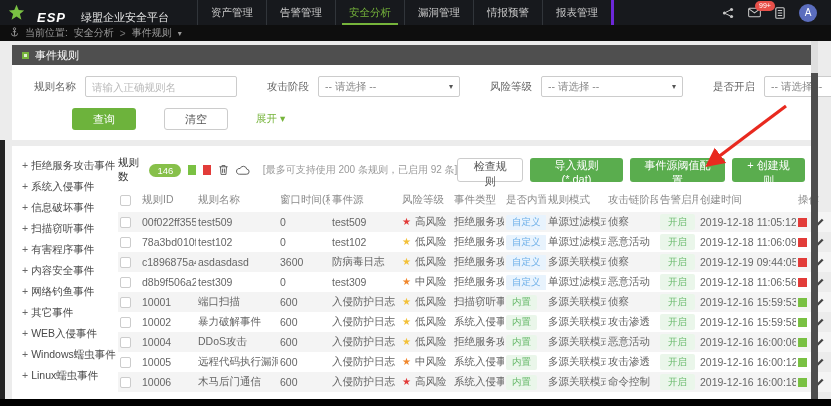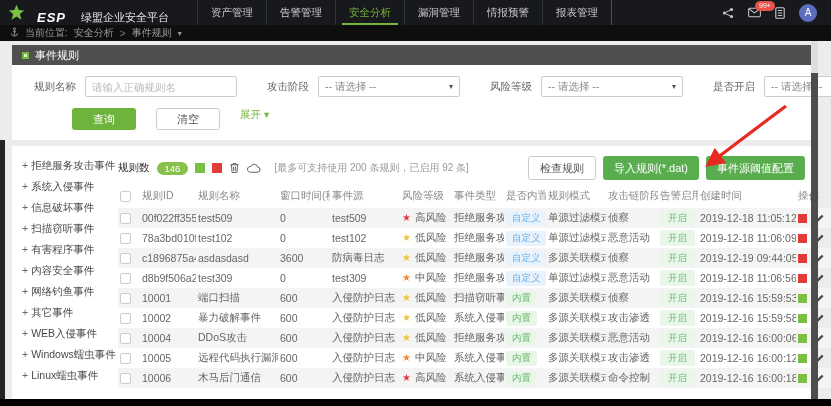--- a/index.html
+++ b/index.html
@@ -7,21 +7,21 @@
   body { font-family: "Liberation Sans", "DejaVu Sans", sans-serif; background:#888; }
   .screen { position:relative; width:831px; height:406px; background:#ececec; overflow:hidden; margin:0 auto; }
 
   
   .topnav { height:25px; background:#17191d; display:flex; align-items:stretch; }
   .brand { display:flex; align-items:flex-end; padding:0 10px 0 8px; gap:12px; }
   .brand .esp { color:#fff; font-weight:bold; font-style:italic; font-size:13px; letter-spacing:1px; }
   .brand .pname { color:#e8e8e8; font-size:11px; margin-left:3px; }
   .nav-menu { display:flex; align-items:stretch; margin-left:18px; }
   .nav-item { display:flex; align-items:center; padding:0 13px; font-size:10.5px; color:#c9c9c9; border-left:1px solid #31353a; cursor:pointer; position:relative; }
-  .nav-menu .nav-item:last-child { border-right:1px solid #6d28d9; }
+  .nav-menu .nav-item:last-child { border-right:3px solid #6d28d9; }
   .nav-item.active { color:var(--accent-green); }
   .nav-item.active:after { content:""; position:absolute; left:6px; right:6px; bottom:0; height:2px; background:var(--accent-green); }
   .nav-right { margin-left:auto; display:flex; align-items:center; gap:14px; padding-right:14px; }
   .nav-ico { position:relative; display:flex; align-items:center; }
   .msg-badge { position:absolute; top:-6px; left:7px; background:var(--badge-red); color:#fff; font-size:7px; padding:1px 4px; border-radius:7px; line-height:8px; }
   .avatar { width:18px; height:18px; border-radius:50%; background:var(--avatar-bg); color:#fff; font-size:10px; display:flex; align-items:center; justify-content:center; }
 
   
   .breadcrumb { height:16px; background:#0e0e0e; display:flex; align-items:center; gap:6px; padding-left:10px; font-size:10px; color:#9a9a9a; }
   .breadcrumb .crumb { cursor:pointer; }
@@ -35,21 +35,21 @@
   .panel-header .ptitle { color:#fff; font-size:11px; }
 
   .filter-card { background:#fff; padding:11px 0 10px 22px; }
   .filter-fields { display:flex; align-items:center; gap:30px; }
   .field { display:flex; align-items:center; }
   .field label { font-size:10.5px; color:#666; margin-right:9px; white-space:nowrap; }
   .field input { width:152px; height:21px; border:1px solid #ccc; border-radius:2px; font-size:10.5px; padding:0 6px; color:#666; outline:none; }
   .field input::placeholder { color:#bbb; }
   .select { width:142px; height:21px; border:1px solid #ccc; border-radius:2px; background:#fff; display:flex; align-items:center; justify-content:space-between; padding:0 6px; font-size:10.5px; color:#888; cursor:pointer; }
   .select .s-caret { font-size:8px; color:#555; }
-  .filter-actions { display:flex; align-items:flex-start; gap:20px; margin-top:11px; padding-left:38px; }
+  .filter-actions { display:flex; align-items:center; gap:28px; margin-top:11px; padding-left:38px; }
   .btn { border:none; border-radius:3px; font-size:11px; cursor:pointer; }
   .btn-search { width:64px; height:22px; background:#6db33c; color:#fff; }
   .btn-clear { width:64px; height:22px; background:#fff; border:1px solid #ccc; color:#555; }
   .expand-link { font-size:10.5px; color:var(--accent-green); cursor:pointer; }
 
   
   .content { display:flex; background:#fff; margin-top:6px; min-height:253px; align-items:stretch; }
   .sidebar { width:98px; padding:9px 0 0 10px; flex:none; }
   .side-item { font-size:10.5px; color:#4a4a4a; line-height:21px; white-space:nowrap; cursor:pointer; }
   .side-item .plus { color:#666; margin-right:3px; }
@@ -244,20 +244,21 @@
               <svg width="14" height="11" viewBox="0 0 15 11">
                   <path d="M3.8 9.5 a3.1 3.1 0 1 1 .6-6.1 A3.7 3.7 0 0 1 11.5 4 A2.7 2.7 0 0 1 11 9.5 Z" stroke="#555" fill="none" stroke-width="1"></path>
                 </svg>
             </span>
             <span class="usage-note">[最多可支持使用 200 条规则，已启用 92 条]</span>
           </div>
           <div class="meta-right">
             <button class="btn btn-check">检查规则</button>
             <button class="btn btn-green">导入规则(*.dat)</button>
             <button class="btn btn-green">事件源阈值配置</button>
+            <button class="btn btn-green">+ 创建规则</button>
           </div>
         </div>
 
         <table>
           <colgroup>
             <col style="width:22px">
               <col style="width:56px">
               <col style="width:82px">
               <col style="width:52px">
             <col style="width:70px">

